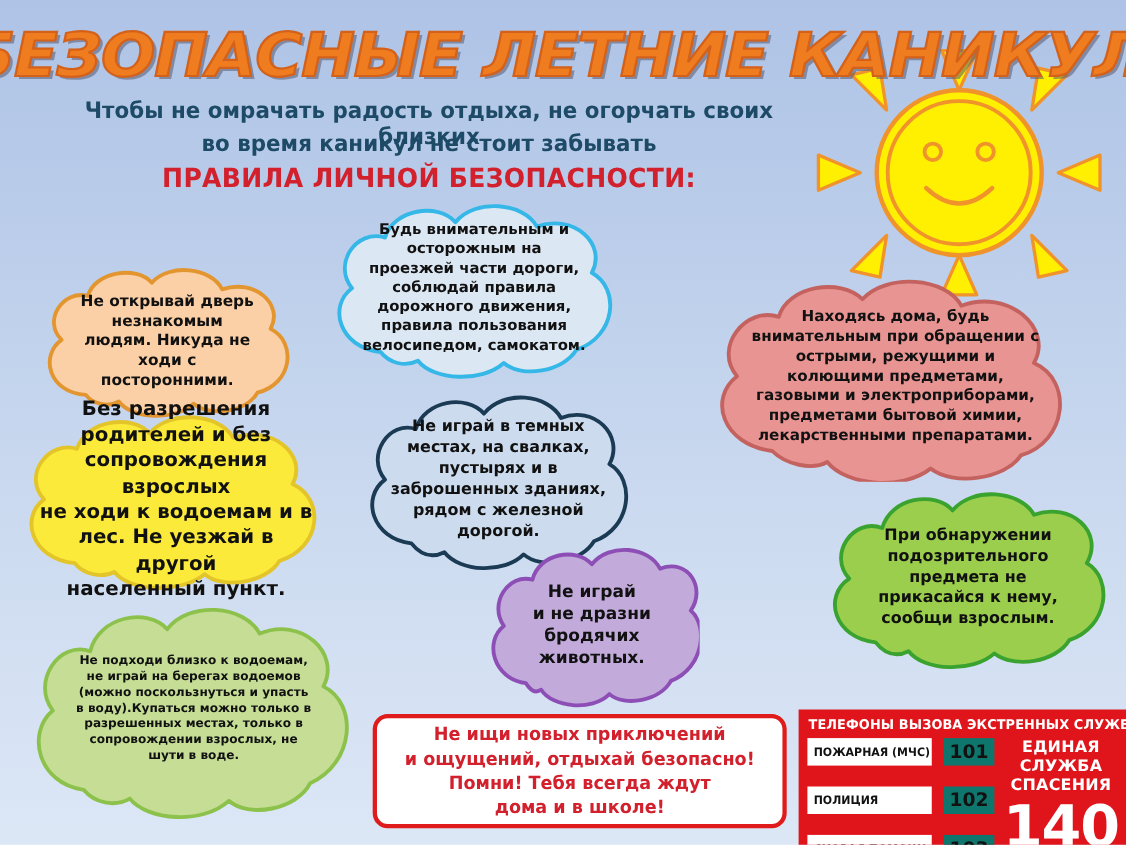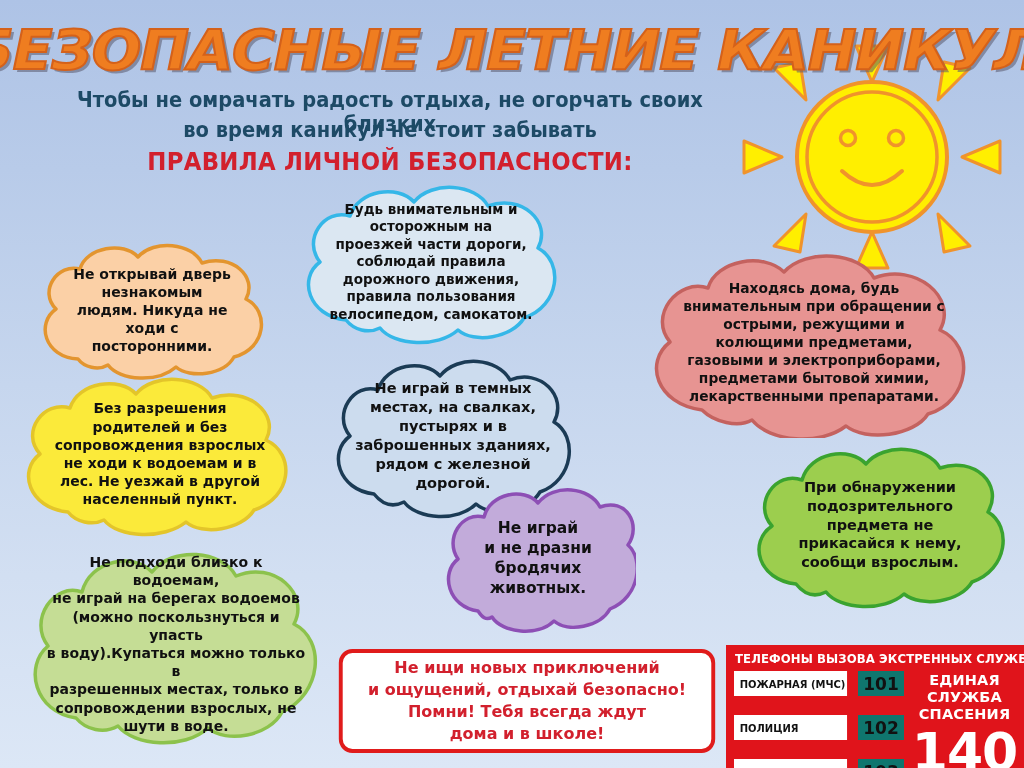--- a/index.html
+++ b/index.html
@@ -140,33 +140,33 @@
 незнакомым
 людям. Никуда не
 ходи с
 посторонними.</div>
   </div>
 
   <div class="cloud" style="left:14px;top:370px;width:292px;height:168px;">
     <svg viewBox="0 0 292 168" preserveAspectRatio="none" xmlns="http://www.w3.org/2000/svg">
       <path d="M54 142 C14 138 4 100 26 84 C6 62 30 30 56 38 C64 12 106 6 122 24 C140 2 186 6 198 28 C234 16 266 44 252 70 C282 84 278 128 240 140 C228 160 188 166 172 152 C150 170 104 168 90 150 C78 156 62 152 54 142 Z" fill="#fbea3a" stroke="#e3c52a" stroke-width="3.5" stroke-linejoin="round"></path>
     </svg>
-    <div class="txt" style="font-size:14px;padding:16px 22px;">Без разрешения
+    <div class="txt" style="font-size:18px;padding:16px 22px;">Без разрешения
 родителей и без
 сопровождения взрослых
 не ходи к водоемам и в
 лес. Не уезжай в другой
 населенный пункт.</div>
   </div>
 
   <div class="cloud" style="left:20px;top:538px;width:312px;height:212px;">
     <svg viewBox="0 0 312 212" preserveAspectRatio="none" xmlns="http://www.w3.org/2000/svg">
       <path d="M56 180 C14 174 4 128 28 108 C8 82 34 44 62 54 C70 22 114 14 132 34 C152 8 202 12 216 38 C254 22 290 56 274 86 C306 102 302 156 262 174 C250 198 206 206 188 190 C164 212 114 208 98 188 C84 196 66 192 56 180 Z" fill="#c5dd95" stroke="#8cc24c" stroke-width="3.5" stroke-linejoin="round"></path>
     </svg>
-    <div class="txt" style="font-size:14px;padding:20px 24px;">Не подходи близко к водоемам,
+    <div class="txt" style="font-size:11px;padding:20px 24px;">Не подходи близко к водоемам,
 не играй на берегах водоемов
 (можно поскользнуться и упасть
 в воду).Купаться можно только в
 разрешенных местах, только в
 сопровождении взрослых, не
 шути в воде.</div>
   </div>
 
   <div class="cloud" style="left:296px;top:178px;width:270px;height:168px;">
     <svg viewBox="0 0 270 168" preserveAspectRatio="none" xmlns="http://www.w3.org/2000/svg">
@@ -186,21 +186,21 @@
       <path d="M48 142 C12 138 2 100 24 84 C6 62 28 30 52 38 C60 12 98 6 114 24 C132 2 172 6 184 28 C214 16 242 44 228 70 C252 84 248 128 214 140 C202 160 166 166 150 152 C132 170 92 168 78 150 C66 156 56 152 48 142 Z" fill="#ccdcee" stroke="#1b3b55" stroke-width="3.5" stroke-linejoin="round"></path>
     </svg>
     <div class="txt" style="font-size:14.5px;padding:16px 26px;">Не играй в темных
 местах, на свалках,
 пустырях и в
 заброшенных зданиях,
 рядом с железной
 дорогой.</div>
   </div>
 
-  <div class="cloud" style="left:440px;top:481px;width:196px;height:154px;">
+  <div class="cloud" style="left:440px;top:491px;width:196px;height:154px;">
     <svg viewBox="0 0 196 154" preserveAspectRatio="none" xmlns="http://www.w3.org/2000/svg">
       <path d="M38 130 C8 126 0 92 18 78 C4 58 22 30 44 36 C50 12 84 6 98 22 C114 2 150 6 160 26 C186 16 202 44 188 64 C204 78 200 116 170 128 C160 146 128 152 114 140 C98 156 62 152 52 136 C46 140 42 136 38 130 Z" fill="#c2abda" stroke="#8d4fb5" stroke-width="3.5" stroke-linejoin="round"></path>
     </svg>
     <div class="txt" style="font-size:15.5px;padding:12px 26px;">Не играй
 и не дразни
 бродячих
 животных.</div>
   </div>
 
   <div class="cloud" style="left:640px;top:248px;width:348px;height:190px;">

